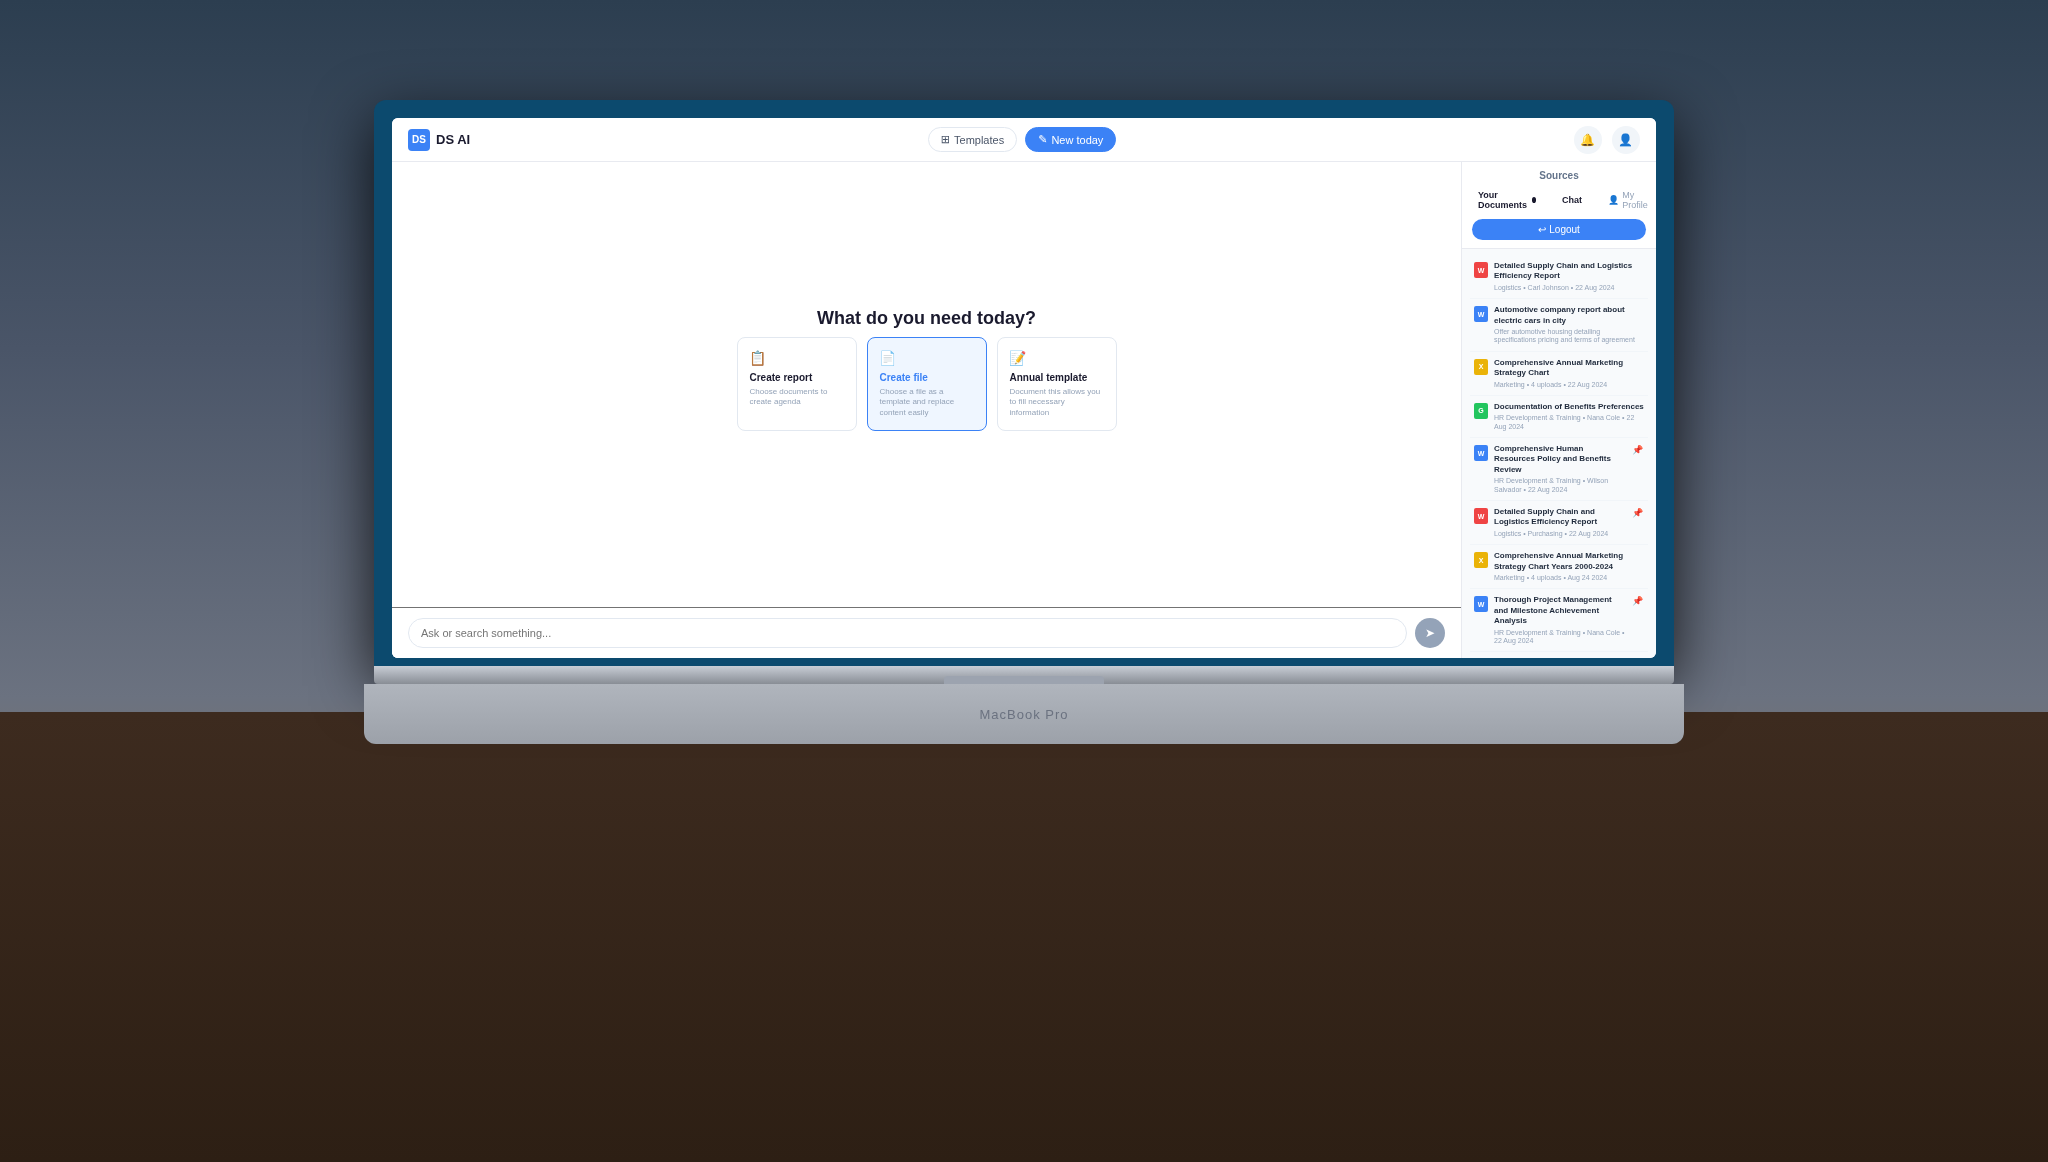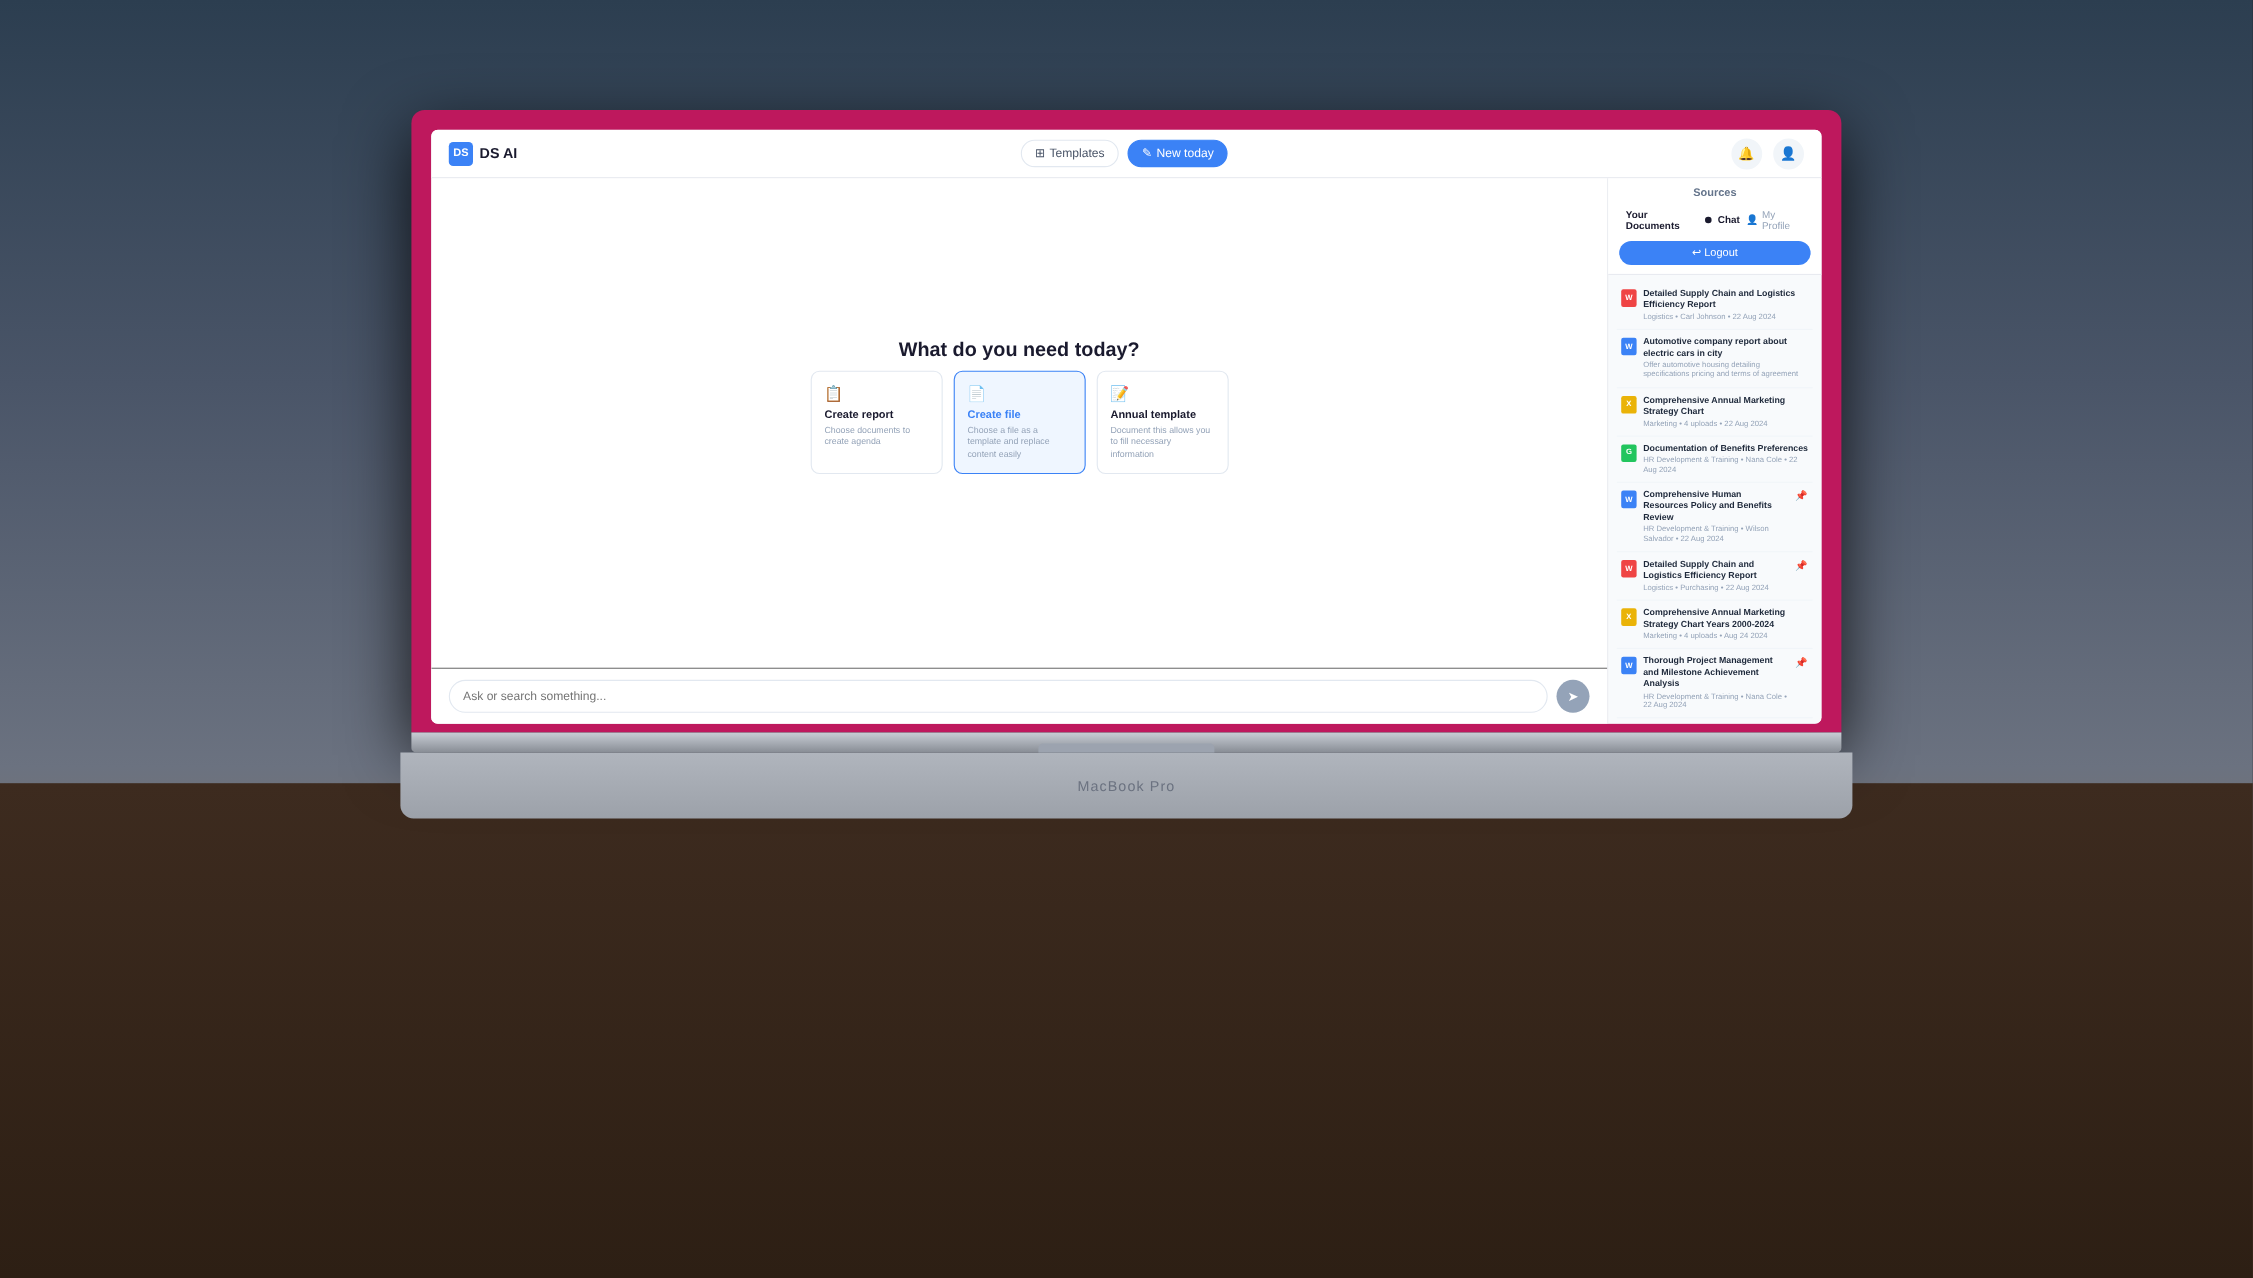--- a/index.html
+++ b/index.html
@@ -35,21 +35,21 @@
     .laptop-wrapper {
       position: absolute;
       top: 100px;
       left: 50%;
       transform: translateX(-50%);
       width: 1300px;
     }
 
     
     .laptop-screen-bezel {
-      background: #be185d;
+      background: #0c4a6e;
       border-radius: 12px 12px 0 0;
       padding: 18px 18px 8px;
       box-shadow: 0 20px 60px rgba(0,0,0,0.8);
     }
 
     
     .app-screen {
       width: 100%;
       height: 540px;
       background: #f5f6fa;
@@ -275,21 +275,21 @@
     .sources-label {
       font-size: 10px;
       font-weight: 600;
       color: #64748b;
       text-align: center;
       margin-bottom: 6px;
     }
 
     .sources-tabs {
       display: flex;
-      gap: 0;
+      gap: 20px;
       align-items: center;
       justify-content: space-between;
     }
 
     .sources-tab {
       font-size: 9px;
       font-weight: 500;
       color: #94a3b8;
       padding: 3px 6px;
       border-radius: 4px;

